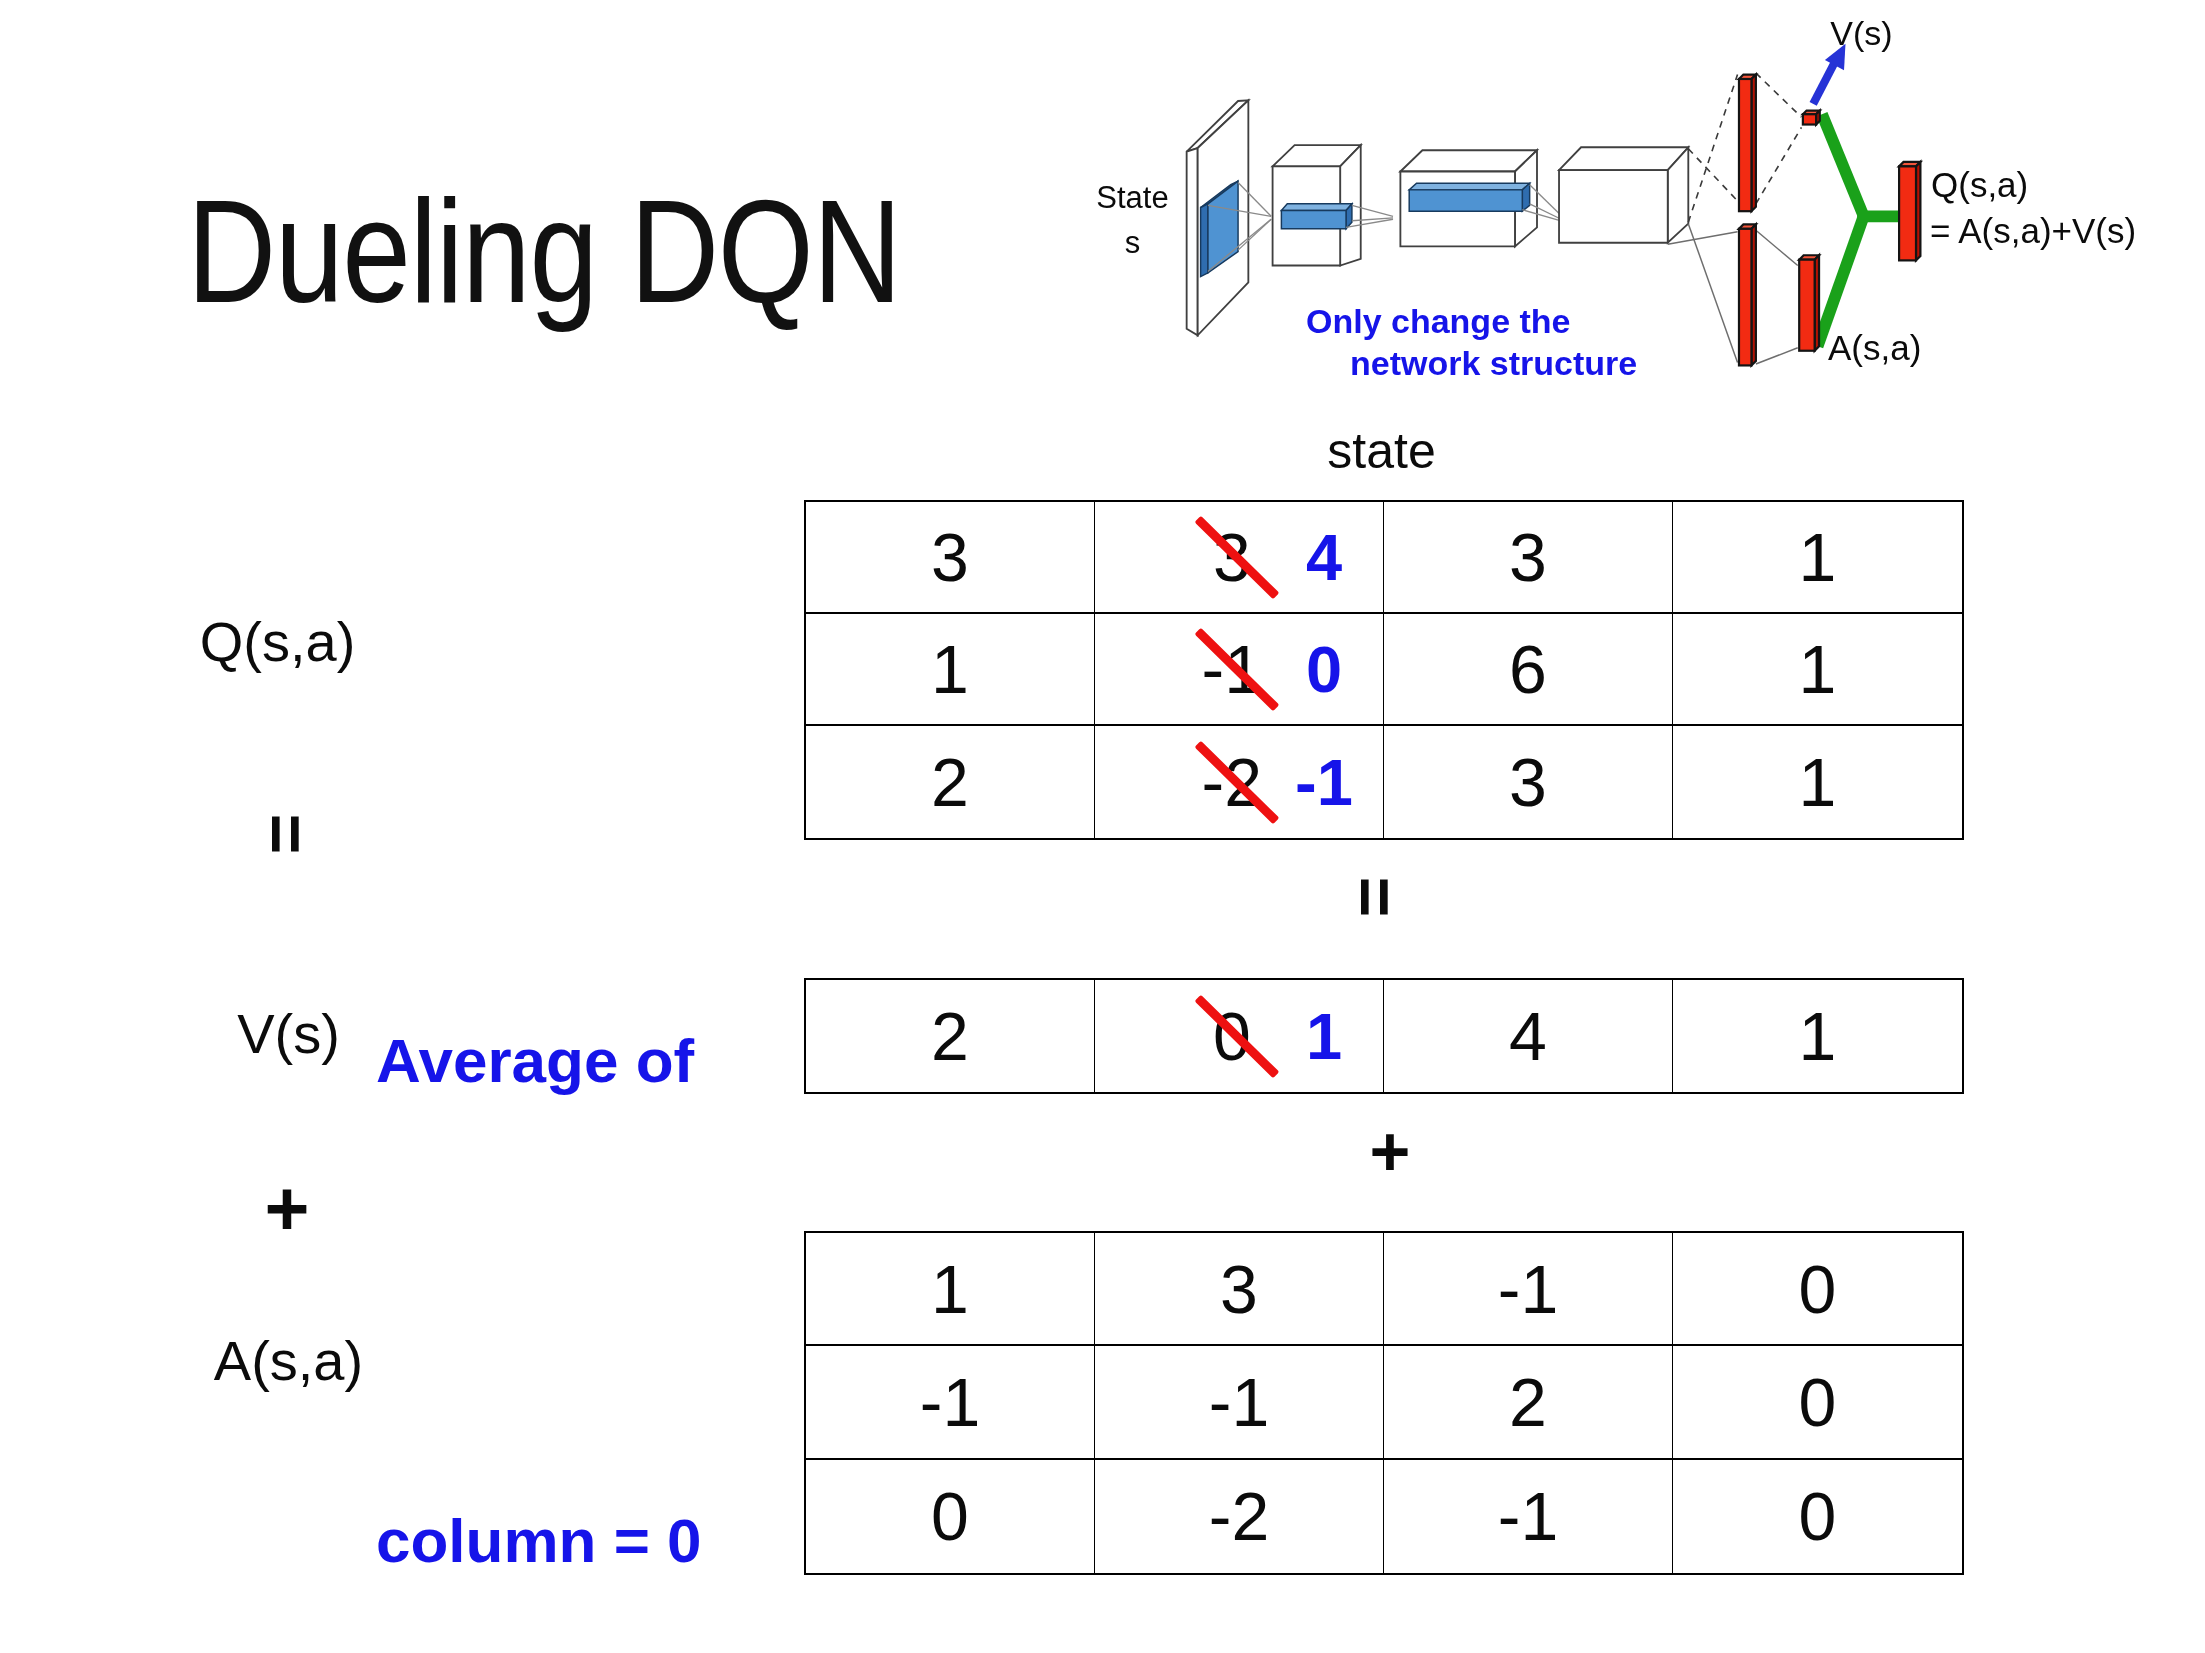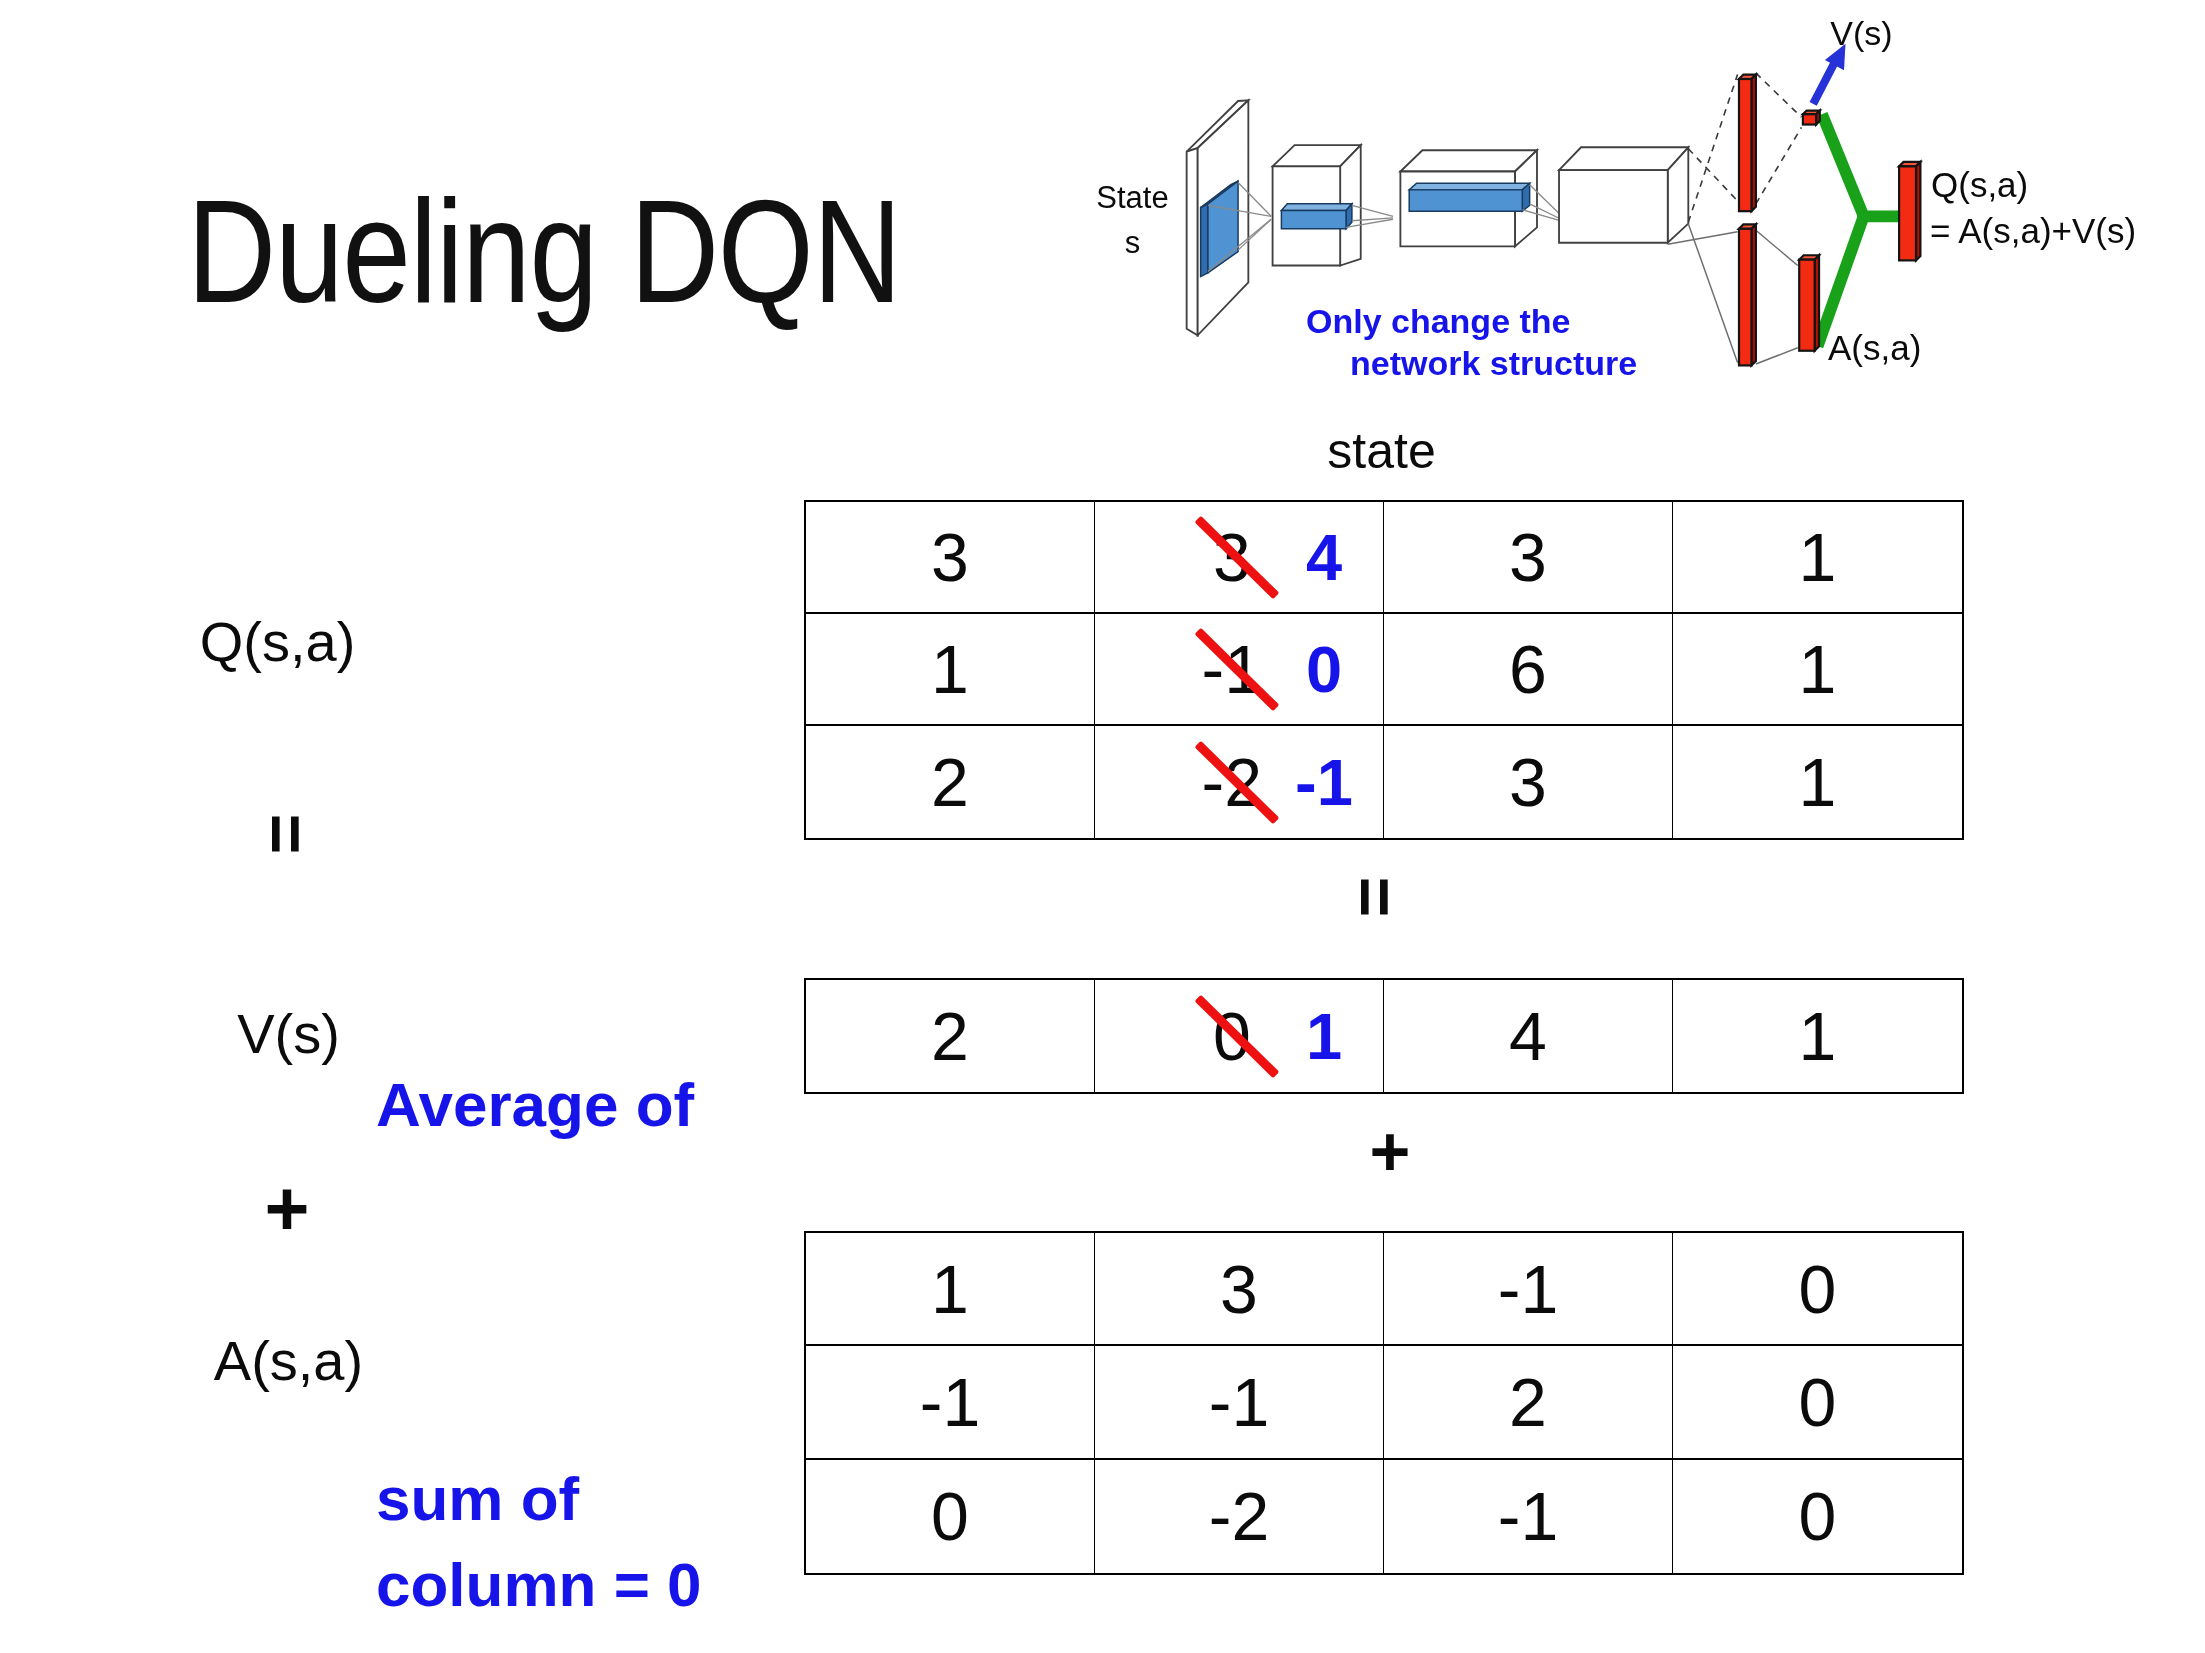--- a/index.html
+++ b/index.html
@@ -14,21 +14,21 @@
   .left-align{justify-content:flex-start;}
 
   .title{
     position:absolute;left:187px;top:178px;font-size:147px;line-height:147px;
     letter-spacing:-1.5px;transform:scaleX(0.84);transform-origin:0 50%;color:#111;
   }
 
   .black-label{font-size:56px;color:#0b0b0b;}
   .small-head{font-size:50px;color:#0b0b0b;}
   .action-head{font-size:59px;color:#0b0b0b;}
-  .blue-note{font-size:62px;font-weight:bold;color:#1614e9;line-height:1;margin-top:44px;}
+  .blue-note{font-size:62px;font-weight:bold;color:#1614e9;line-height:1;}
   .sym{font-size:70px;font-weight:bold;color:#0b0b0b;}
   .rot90{transform:rotate(90deg);}
 
   
   .matrix{
     position:absolute;display:grid;box-sizing:border-box;
     border:2.2px solid #000;background:#fff;
   }
   .matrix .mcell{
     position:relative;display:flex;align-items:center;justify-content:center;
@@ -186,21 +186,20 @@
 
   <div class="lbl sym rot90" style="left:242px;top:790px;width:88px;height:88px;">=</div>
 
   <div class="lbl black-label" style="left:171px;top:1004px;width:235px;height:59px;">V(s)</div>
 
   <div class="lbl sym" style="left:243px;top:1164px;width:88px;height:88px;font-size:77px;">+</div>
 
   <div class="lbl black-label" style="left:171px;top:1331px;width:235px;height:59px;">A(s,a)</div>
 
   <div class="lbl blue-note left-align" style="left:376px;top:1025px;width:412px;height:71px;">Average of</div>
-  <div class="lbl blue-note left-align" style="left:376px;top:1419px;width:412px;height:71px;">sum of</div>
   <div class="lbl blue-note left-align" style="left:376px;top:1505px;width:412px;height:71px;">column = 0</div>
 
   <div class="lbl small-head" style="left:1264px;top:423px;width:235px;height:56px;">state</div>
 
   <div class="lbl sym rot90" style="left:1331px;top:853px;width:88px;height:88px;">=</div>
   <div class="lbl sym" style="left:1346px;top:1108px;width:88px;height:88px;">+</div>
 
   <div class="matrix" id="qTable" style="left:804px;top:500px;width:1160px;height:340px;grid-template-rows:repeat(3,1fr);grid-template-columns:repeat(4,1fr);">
     <div class="mcell">
         <span>3</span>

